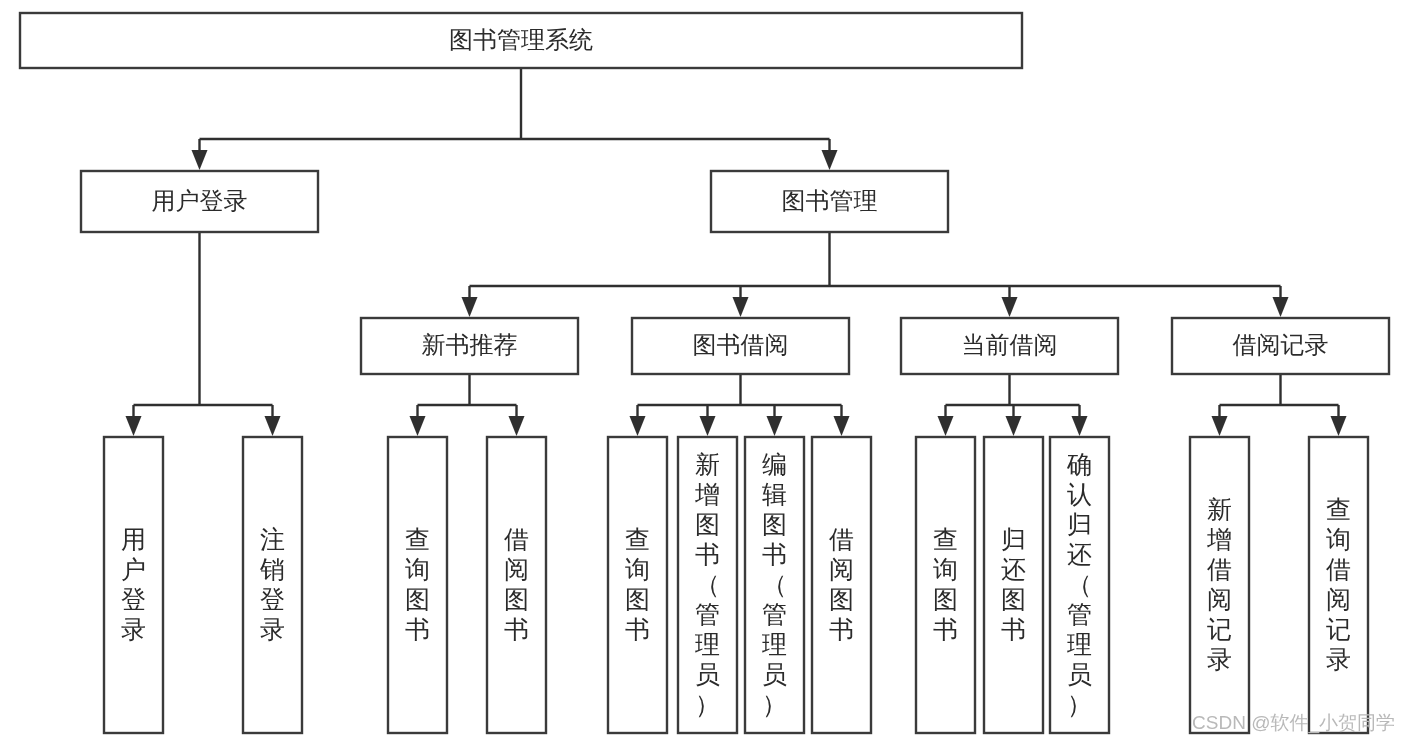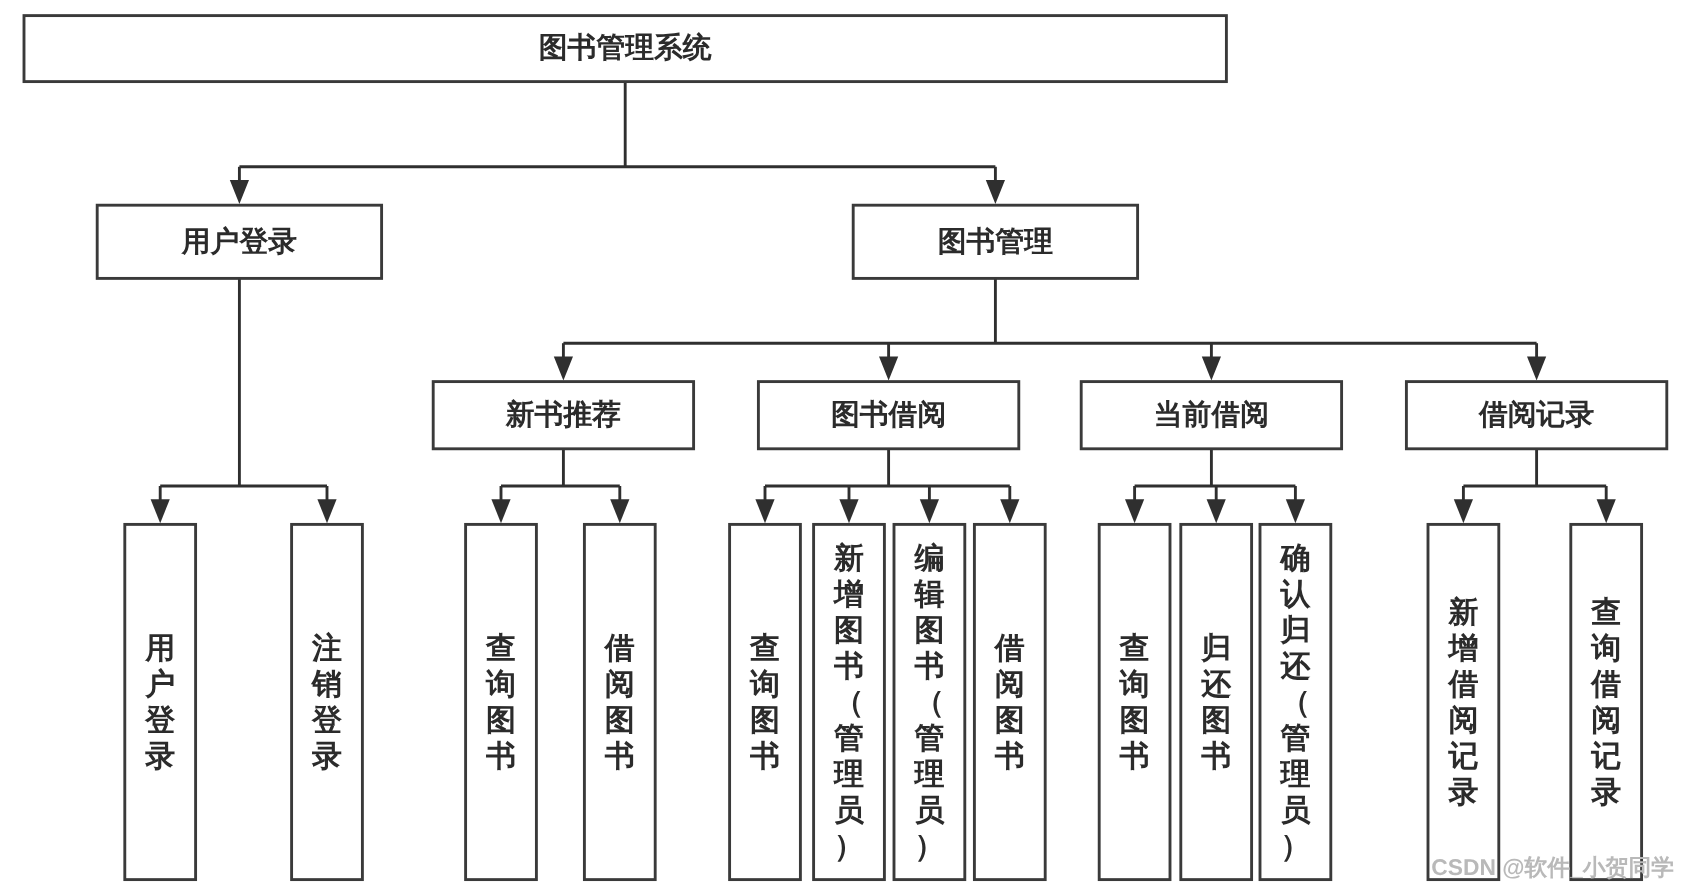--- a/index.html
+++ b/index.html
@@ -7,21 +7,20 @@
     padding: 0;
     background: #ffffff;
   }
   #page {
     position: relative;
     width: 1405px;
     height: 747px;
     background: #ffffff;
     font-family: "Liberation Sans", "DejaVu Sans", sans-serif;
     overflow: hidden;
-    font-weight: bold;
   }
   svg#diagram {
     position: absolute;
     left: 0;
     top: 0;
     width: 1405px;
     height: 747px;
   }
   .node-rect {
     fill: #ffffff;

